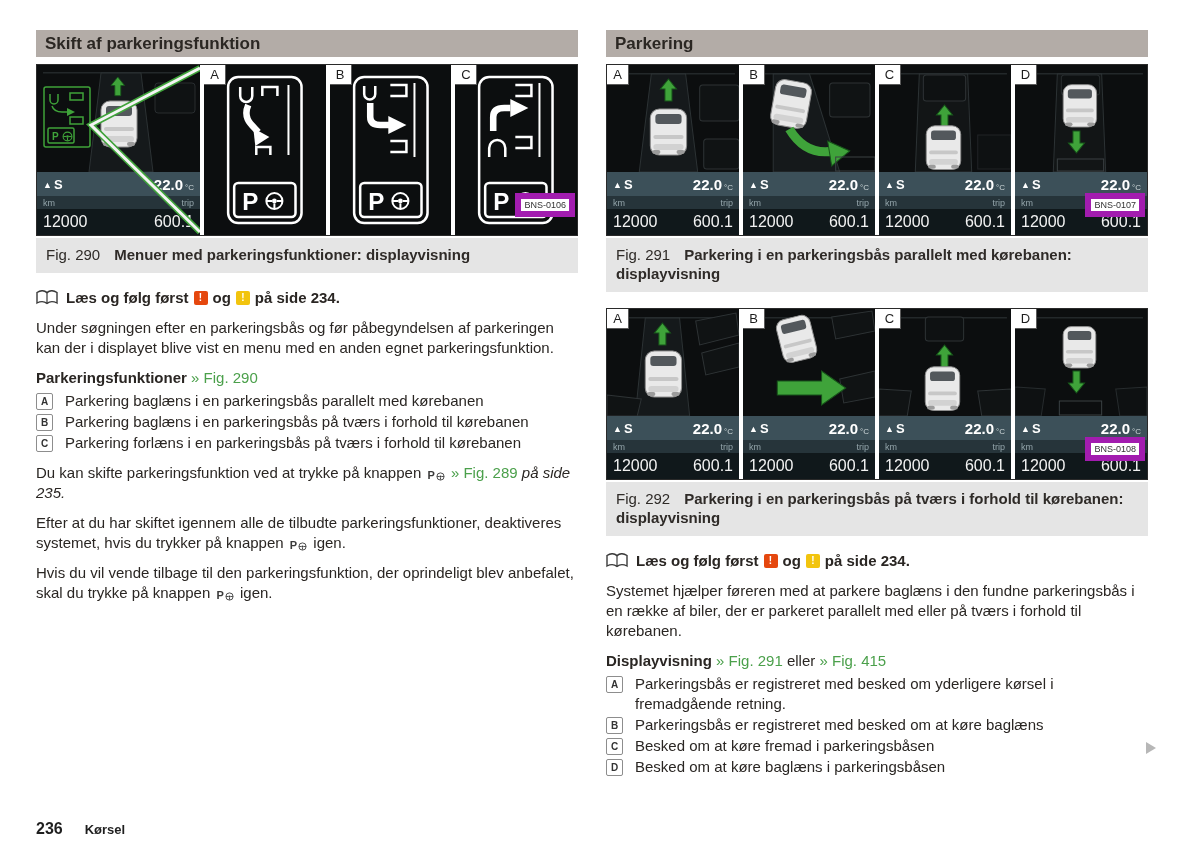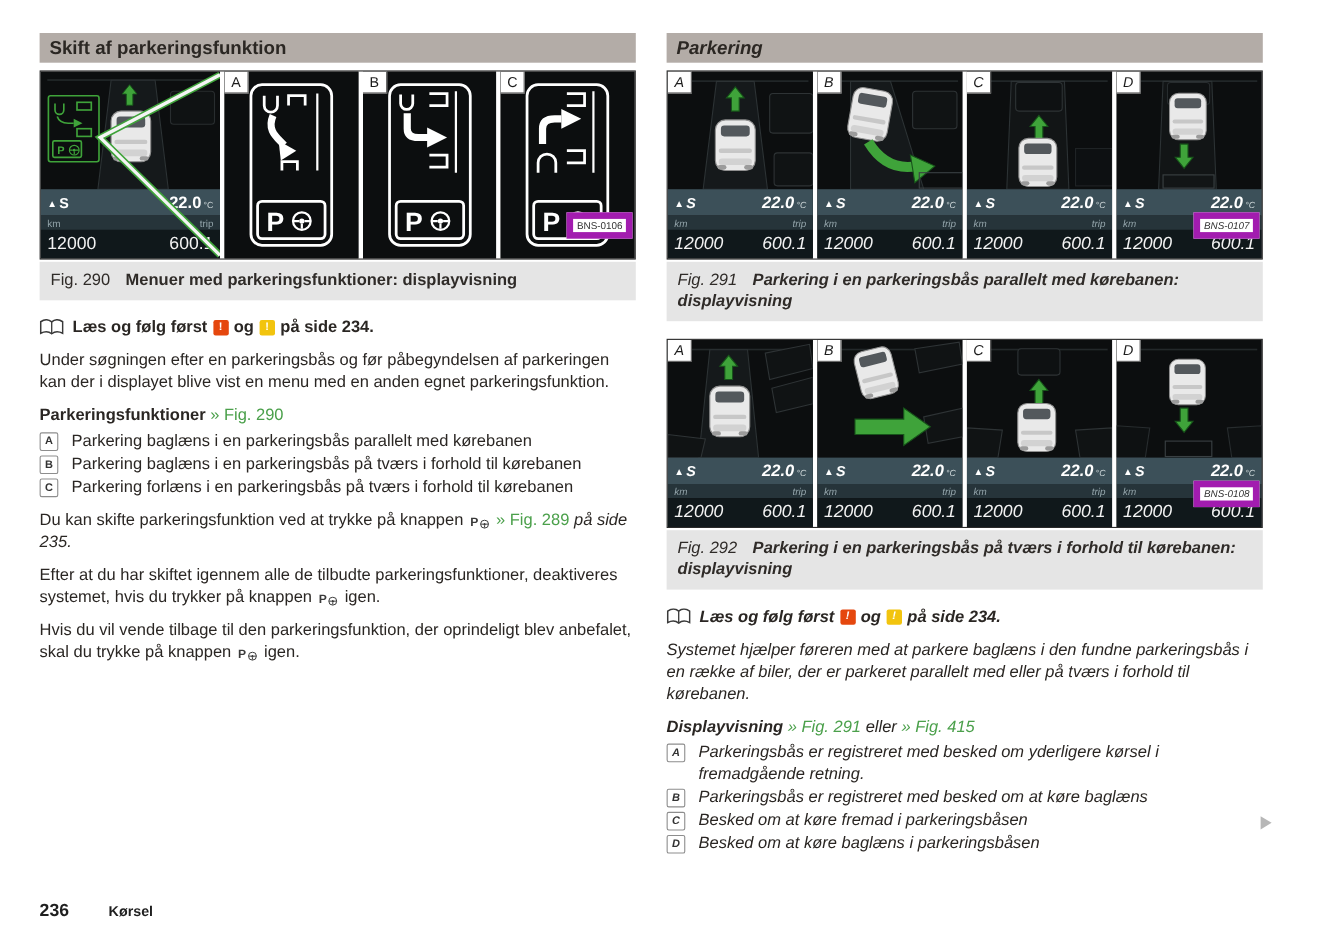--- a/index.html
+++ b/index.html
@@ -1,20 +1,20 @@
 <!DOCTYPE html>
 <html><head>
 <meta charset="utf-8">
 <style>
   html,body{margin:0;padding:0;background:#ffffff;}
   .page{position:relative;width:1200px;height:845px;background:#fff;overflow:hidden;
         font-family:"Liberation Sans","DejaVu Sans",sans-serif;color:#2a2623;}
   .col{position:absolute;top:30px;width:542px;}
   .col-left{left:36px;}
-  .col-right{left:606px;font-style:italic;}
+  .col-right{left:606px;}
 
   .section-header{background:#b3aca7;height:27px;line-height:27px;padding-left:9px;
         font-size:17px;font-weight:bold;color:#2b2723;margin-bottom:7px;}
 
   .figure{margin-bottom:16px;}
   .fig-image{border:1px solid #2a2a2a;background:#fff;display:flex;gap:4px;position:relative;height:170px;}
   .panel{position:relative;background:#0c0e0f;flex:1;overflow:hidden;}
   .panel-fixed{flex:0 0 163px;}
   .panel-label{position:absolute;top:0;left:0;width:21px;height:19px;background:#fff;
         border-right:1px solid #5a5a5a;border-bottom:1px solid #5a5a5a;
@@ -55,21 +55,21 @@
   .abc-list{margin:0 0 10px;}
   .abc-row{display:flex;gap:12px;line-height:20px;margin-bottom:1px;font-size:15px;}
   .abc-key{flex:0 0 15px;height:15px;border:1px solid #8d8d8d;border-radius:2px;background:#fff;
         font-size:10px;font-weight:bold;color:#333;display:flex;align-items:center;justify-content:center;margin-top:2px;}
   .abc-text{flex:1;}
 
   .pbtn{display:inline-flex;align-items:flex-end;margin:0 2px;position:relative;top:1px;color:#3a3a3a;}
   .pbtn .pletter{font-size:11px;font-weight:bold;line-height:1;}
   .pbtn svg{width:9px;height:9px;margin-left:1px;}
 
-  .footer{position:absolute;left:36px;top:820px;display:flex;align-items:baseline;gap:36px;}
+  .footer{position:absolute;left:36px;top:820px;display:flex;align-items:baseline;gap:22px;}
   .pagenum{font-size:16px;font-weight:bold;color:#1f1f1f;}
   .chapter{font-size:13px;font-weight:bold;color:#1f1f1f;}
 
   .cont-arrow{position:absolute;left:1146px;top:742px;width:0;height:0;
         border-left:10px solid #b7b7b7;border-top:6px solid transparent;border-bottom:6px solid transparent;}
 </style>
 </head>
 <body>
 
 <svg width="0" height="0" style="position:absolute" aria-hidden="true">

